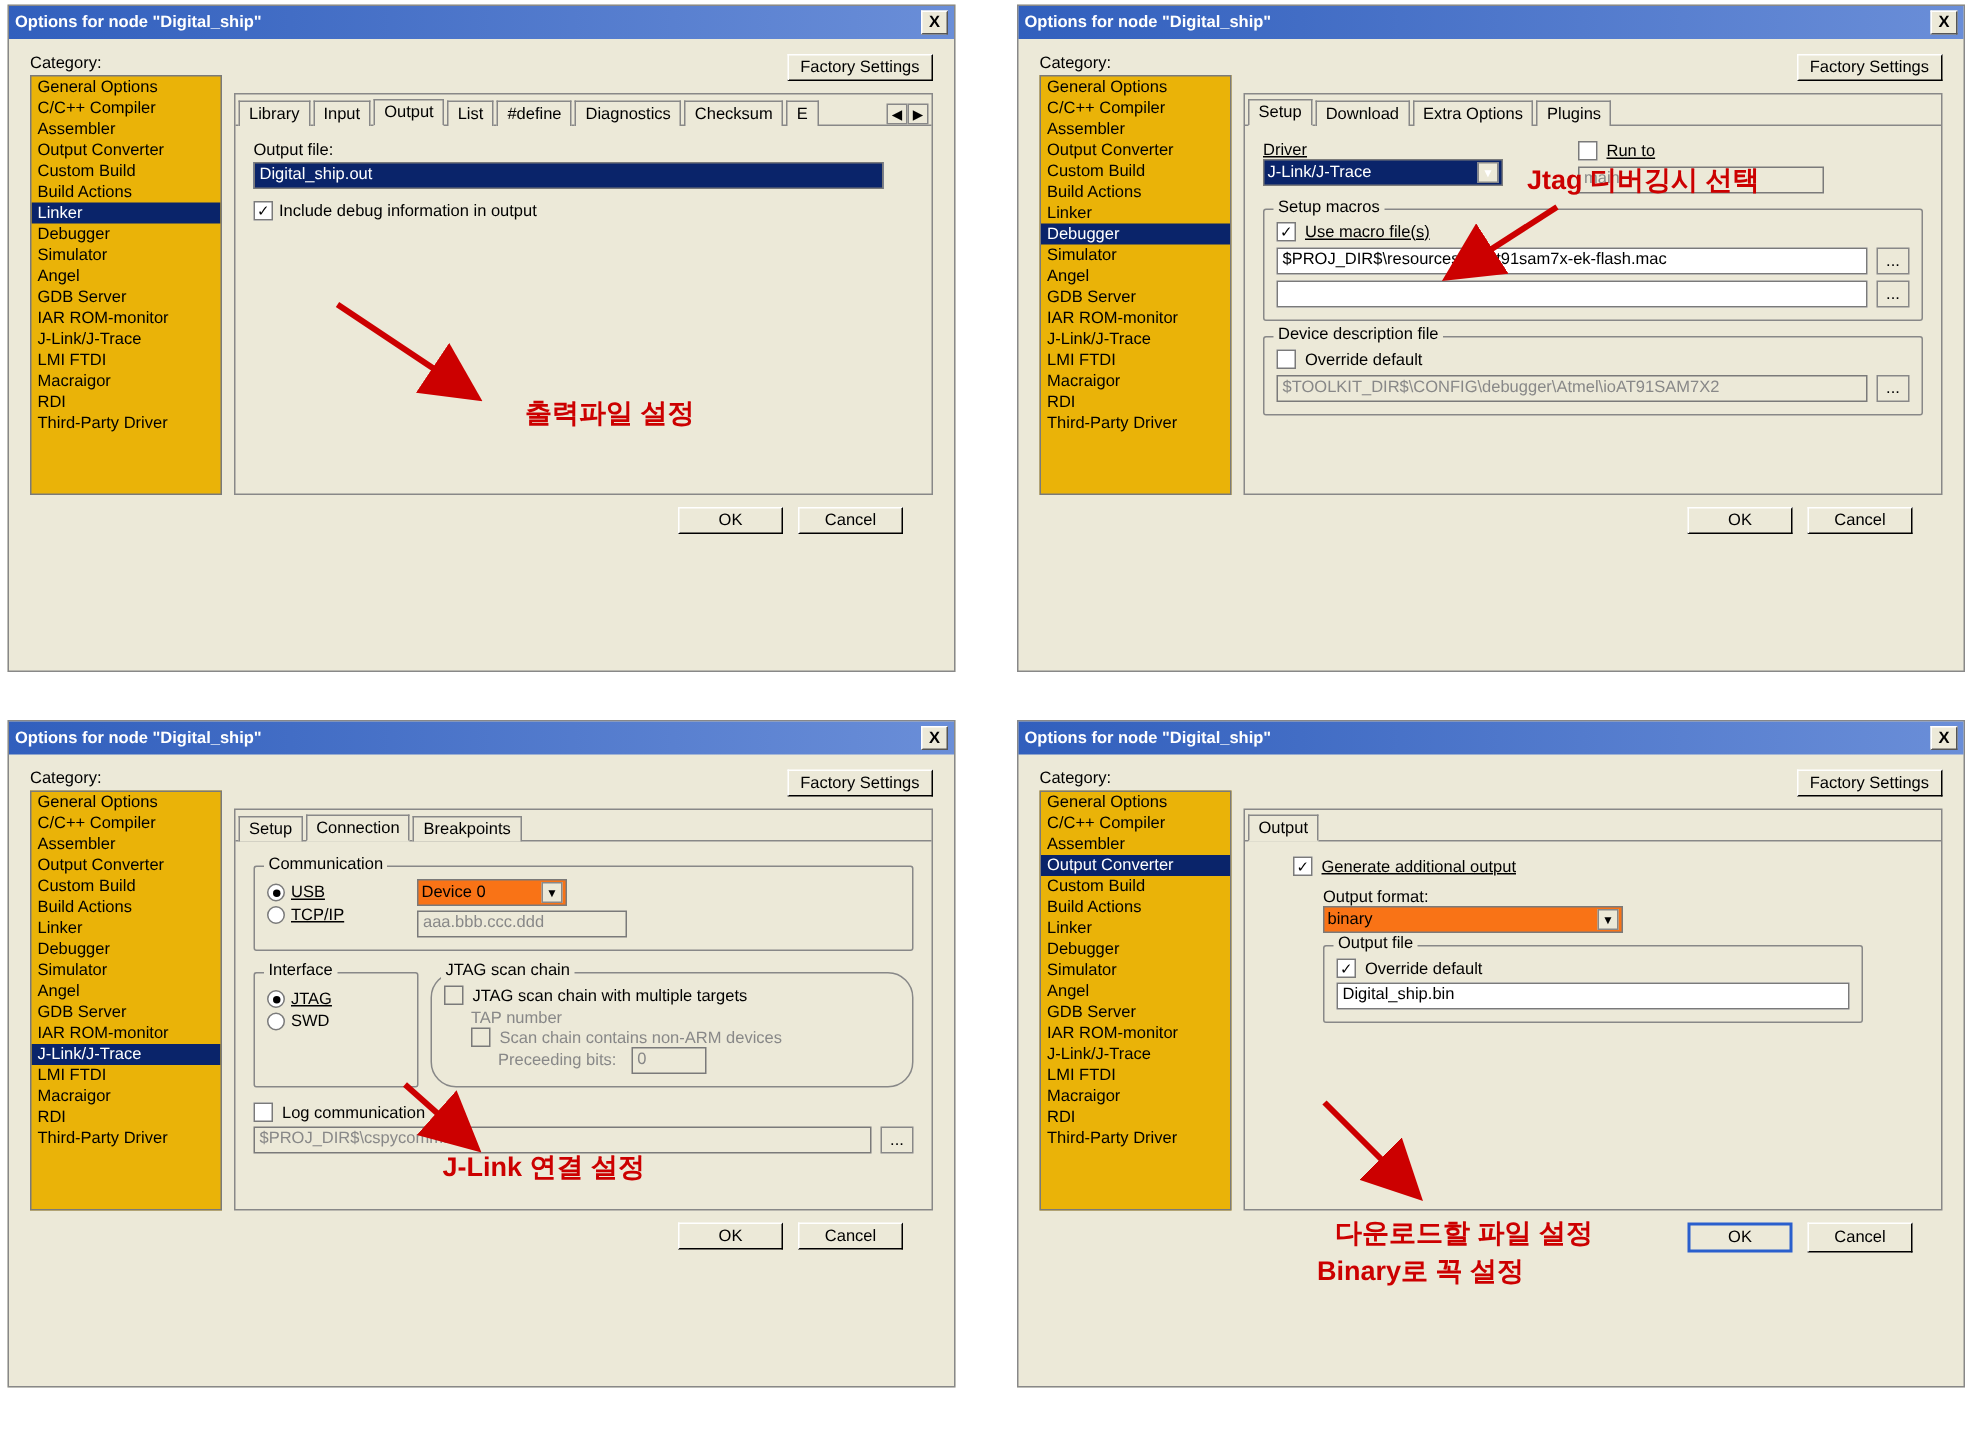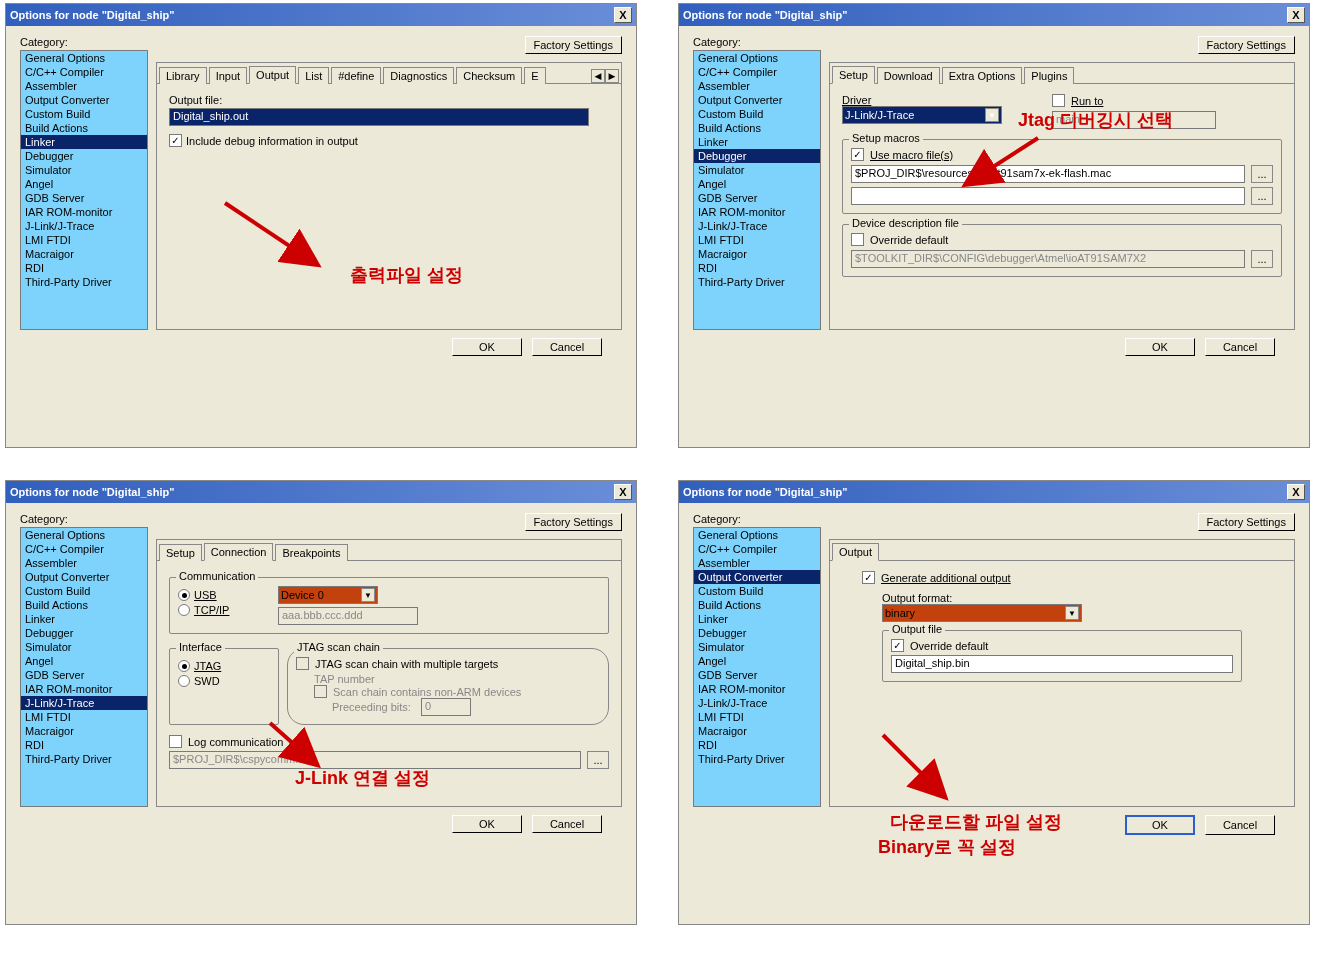--- a/index.html
+++ b/index.html
@@ -11,21 +11,21 @@
 .q4 { left: 678px; top: 480px; width: 635px; height: 470px; }
 
 .dialog { width: 632px; height: 445px; border: 1px solid #888; background: #ece9d8; display: flex; flex-direction: column; }
 .titlebar { height: 22px; background: linear-gradient(to right, #315fbd, #6a8ed8); color: #fff; display: flex; align-items: center; padding: 0 4px; font-weight: bold; }
 .titlebar .title { flex: 1; }
 .titlebar .close { width: 18px; height: 16px; background: #ece9d8; border: 1px solid #fff; border-right-color:#555; border-bottom-color:#555; color: #000; display: flex; align-items: center; justify-content: center; font-family: Arial; font-size: 11px; font-weight: bold; cursor: pointer; }
 .dialog-body { flex: 1; padding: 10px 14px 6px 14px; display: flex; flex-direction: column; }
 .top-row { display: flex; gap: 8px; }
 .category-col { width: 128px; display: flex; flex-direction: column; }
 .category-label { margin-bottom: 2px; }
-.category-list { border: 1px solid #7a7a7a; background: #7dd3fc; height: 280px; overflow: hidden; }
+.category-list { border: 1px solid #7a7a7a; background: #eab308; height: 280px; overflow: hidden; }
 .cat-item { padding: 1px 2px 1px 4px; white-space: nowrap; cursor: pointer; }
 .cat-item.indent { }
 .cat-item.selected { background: #0a246a; color: #fff; }
 .right-col { flex: 1; display: flex; flex-direction: column; }
 .fs-row { display: flex; justify-content: flex-end; margin-bottom: 8px; }
 .btn { background: #ece9d8; border: 1px solid #000; border-top-color:#fff; border-left-color:#fff; padding: 2px 8px; cursor: pointer; min-width: 70px; text-align: center; }
 .btn.default { border: 2px solid #2a5fcd; }
 .tabpanel { border: 1px solid #888; background: #ece9d8; flex: 1; display: flex; flex-direction: column; }
 .tabstrip { display: flex; align-items: flex-end; border-bottom: 1px solid #888; padding: 2px 2px 0 2px; gap: 2px; font-size: 11px; position: relative; }
 .tab { padding: 2px 6px; border: 1px solid #888; border-bottom: none; background: #ece9d8; cursor: pointer; position: relative; top: 1px; }
@@ -34,21 +34,21 @@
 .tab-scroll span { width: 14px; height: 14px; border: 1px solid #888; display: flex; align-items:center; justify-content:center; cursor:pointer; background:#ece9d8; font-size:9px;}
 .tab-content { padding: 10px 12px; flex: 1; }
 .textinput { width: 100%; border: 1px solid #7a7a7a; background: #fff; padding: 1px 3px; height: 18px; }
 .textinput.sel { background: #0a246a; color: #fff; }
 .textinput.disabled { background: #ece9d8; color: #888; }
 .cb-row { display: flex; align-items: center; gap: 4px; margin-top: 8px; }
 .cb { width: 13px; height: 13px; border: 1px solid #7a7a7a; background: #fff; display: inline-flex; align-items:center; justify-content:center; font-size:10px; color:#000; cursor:pointer; }
 .cb.disabled { background:#ece9d8; color:#888;}
 .groupbox { border: 1px solid #888; border-radius: 2px; padding: 8px; margin-top: 6px; position: relative; }
 .groupbox .legend { position: absolute; top: -8px; left: 6px; background: #ece9d8; padding: 0 3px; }
-.combo { border: 1px solid #7a7a7a; background: #c2410c; height: 18px; display: flex; align-items: center; padding: 0 2px; }
+.combo { border: 1px solid #7a7a7a; background: #f97316; height: 18px; display: flex; align-items: center; padding: 0 2px; }
 .combo .arrow { margin-left: auto; width: 14px; height: 14px; background: #ece9d8; border: 1px solid #888; display:flex; align-items:center; justify-content:center; font-size:8px; cursor:pointer;}
 .combo.blue { background: #0a246a; color: #fff; }
 .radio-row { display: flex; align-items: center; gap: 4px; margin: 3px 0; }
 .radio { width: 12px; height: 12px; border: 1px solid #7a7a7a; border-radius: 50%; background: #fff; display:inline-flex; align-items:center; justify-content:center; cursor:pointer;}
 .radio .dot { width: 5px; height: 5px; background: #000; border-radius: 50%; }
 .browse-btn { width: 22px; height: 18px; border:1px solid #888; background:#ece9d8; cursor:pointer; text-align:center; }
 .bottom-buttons { display: flex; justify-content: flex-end; gap: 10px; padding: 8px 20px; }
 .annotation { position: absolute; color: #c00; font-weight: bold; font-size: 18px; font-family: "Malgun Gothic", Arial; pointer-events:none; }
 .arrow-svg { position: absolute; pointer-events:none; }
 .flex-row { display:flex; gap:6px; align-items:center; }

